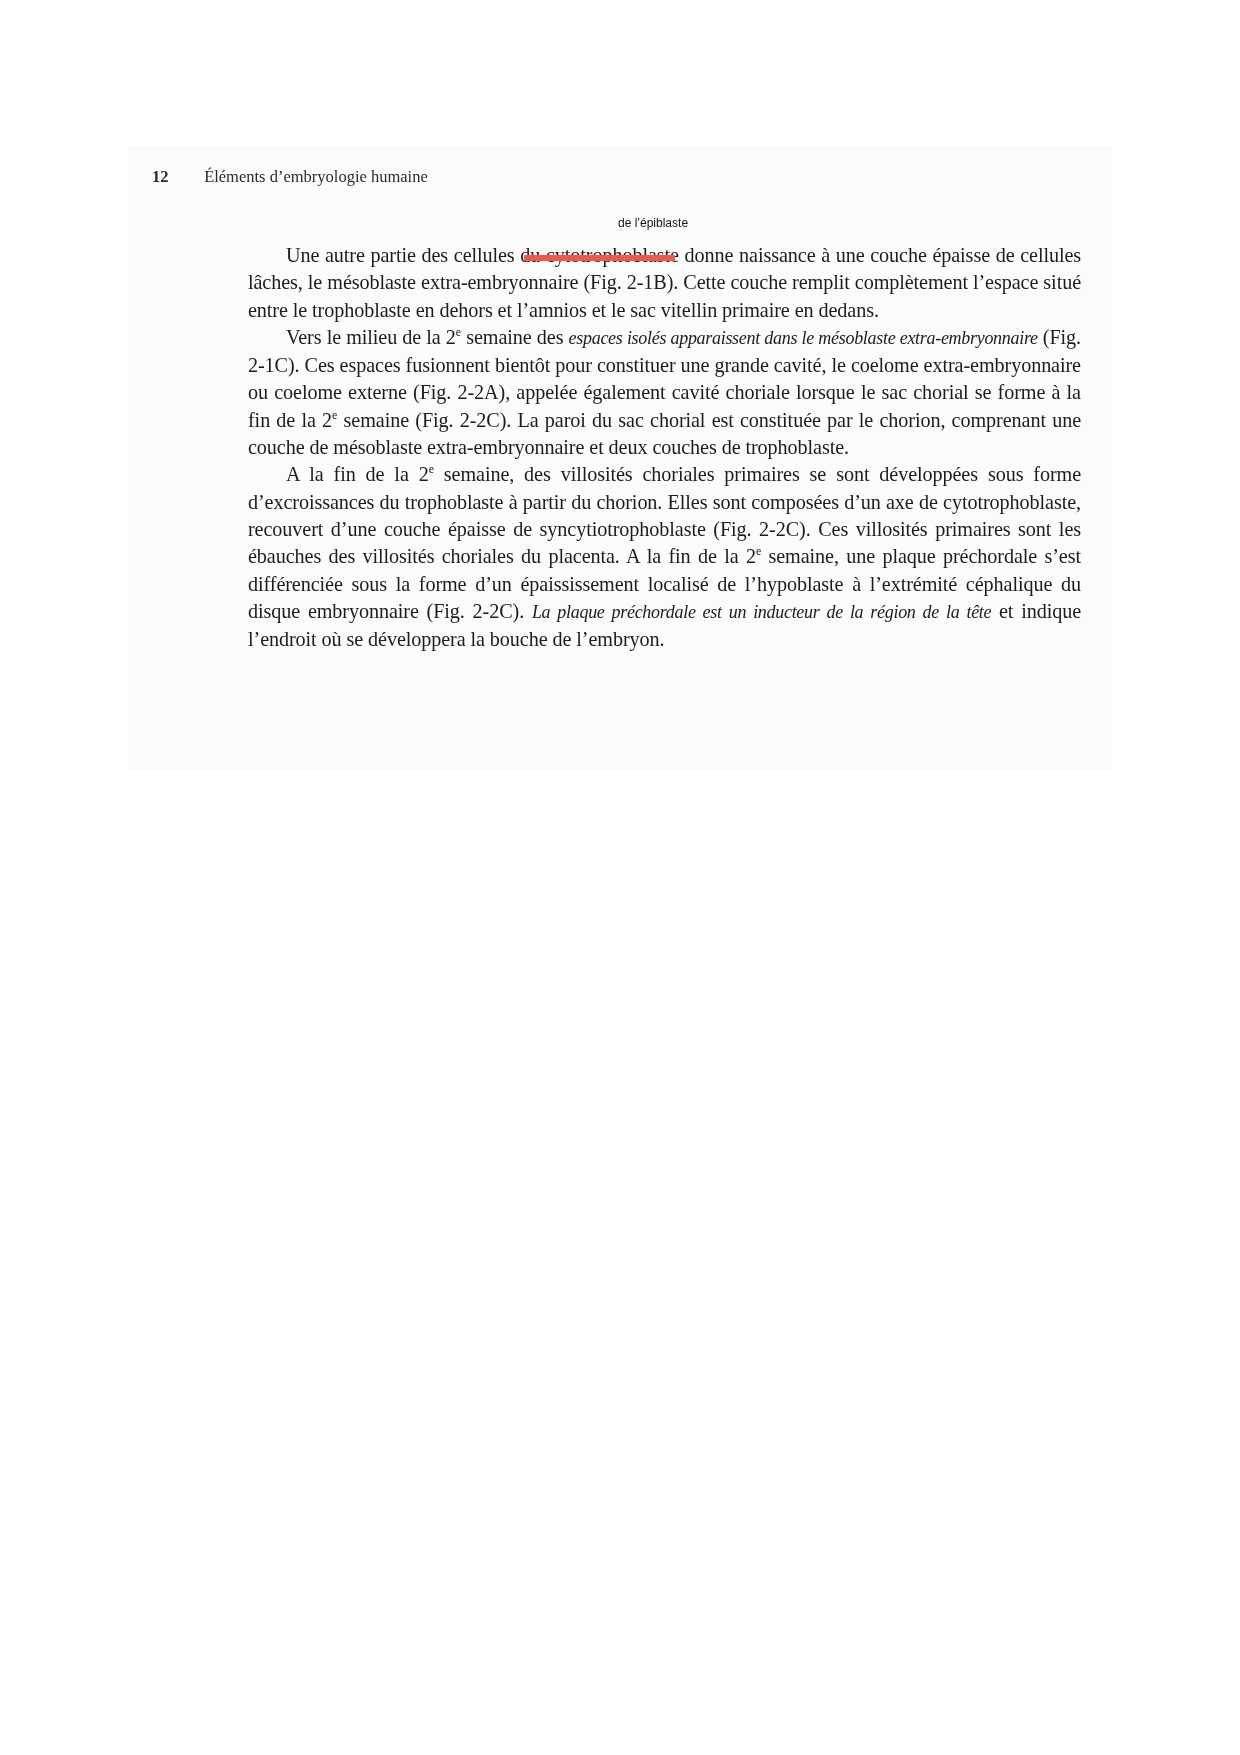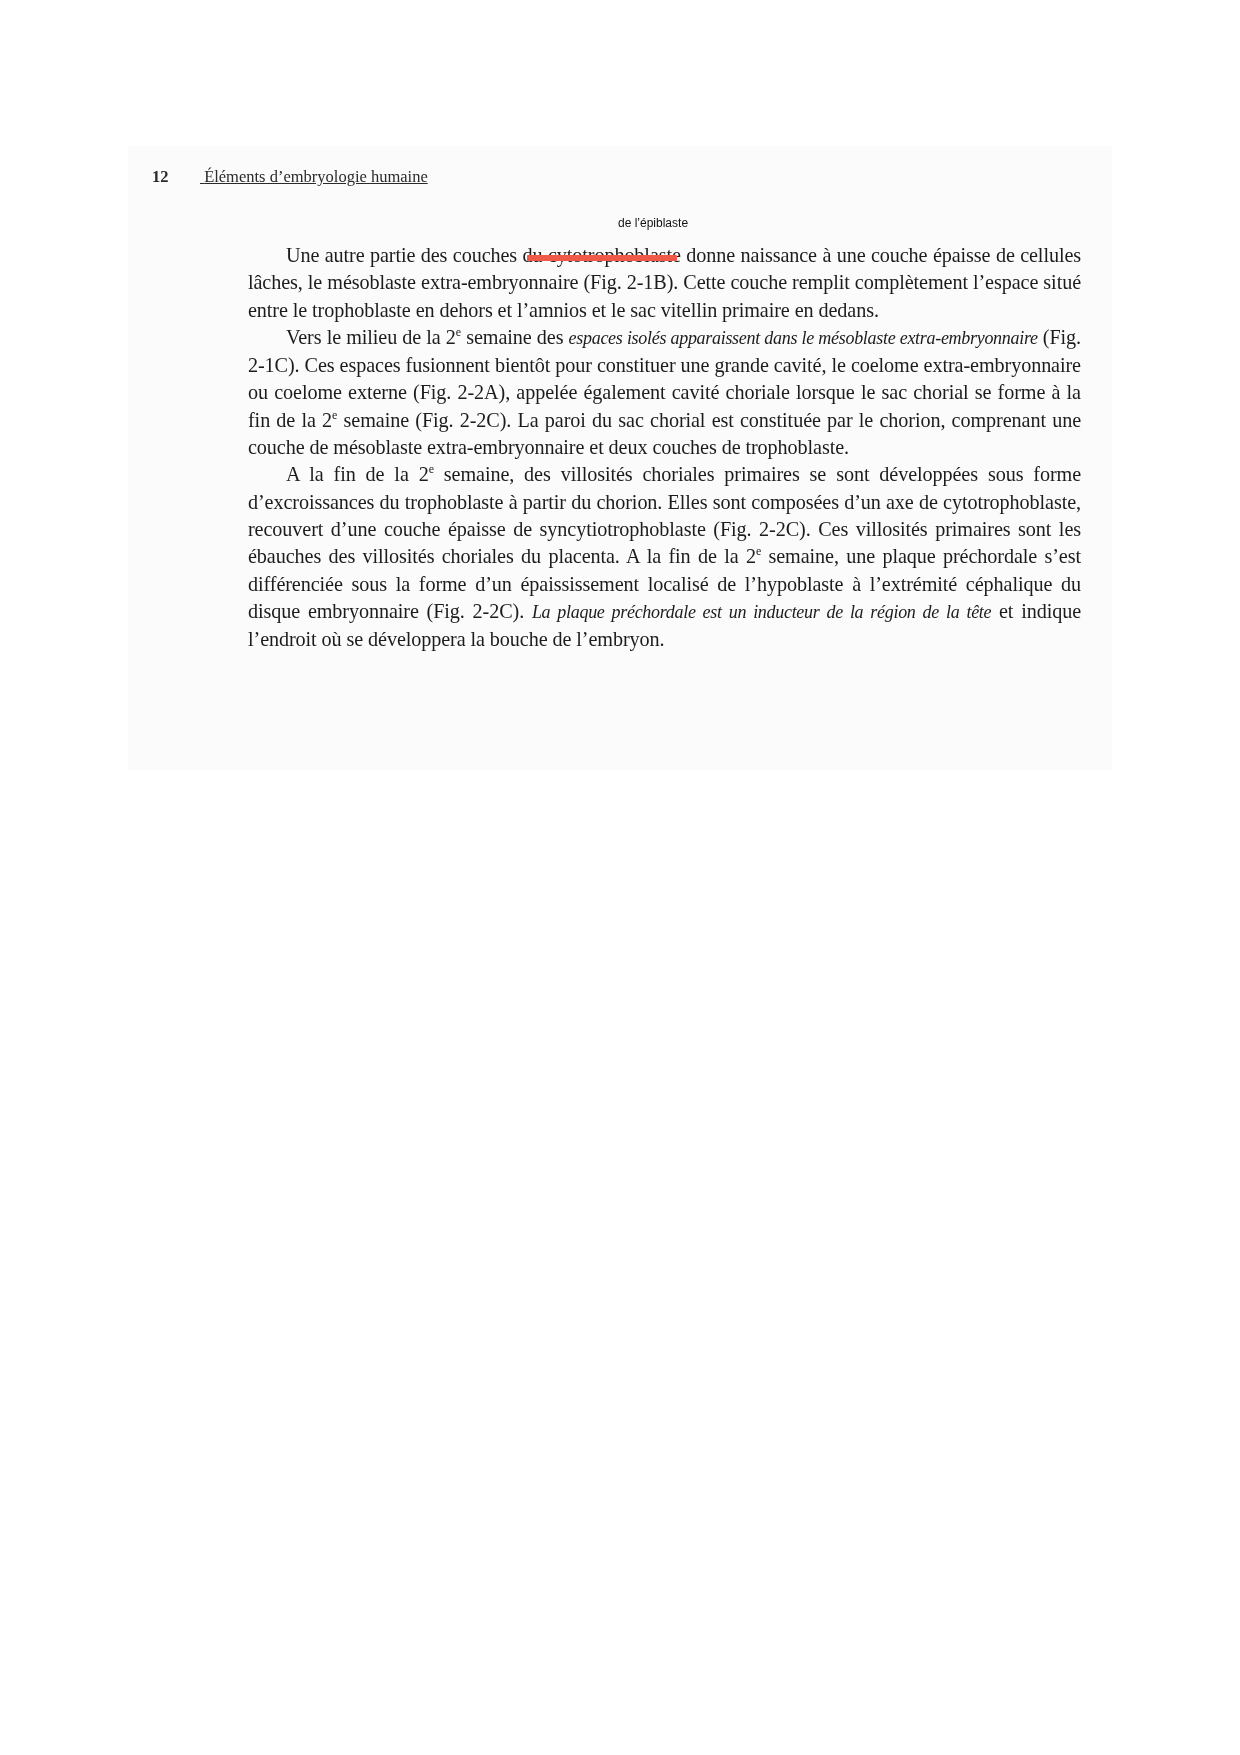--- a/index.html
+++ b/index.html
@@ -6,21 +6,21 @@
   body {
     width: 1240px; height: 1755px; background: #ffffff; position: relative;
     font-family: "Liberation Serif", "DejaVu Serif", serif; color: #1e1e1e;
     overflow: hidden;
   }
   .scan {
     position: absolute; left: 128px; top: 146px; width: 984px; height: 624px;
     background: #fbfbfb;
   }
   .running-head {
-    position: absolute; left: 152px; top: 167px; font-size: 16.5px; color: #2a2a2a; text-decoration: underline;
+    position: absolute; left: 152px; top: 167px; font-size: 16.5px; color: #2a2a2a;
   }
   .running-head .pnum { font-weight: bold; display: inline-block; width: 48px; }
   .annotation {
     position: absolute; left: 618px; top: 216px;
     font-family: "Liberation Sans", "DejaVu Sans", sans-serif; font-size: 12px; color: #111;
   }
   .body-text {
     position: absolute; left: 248px; top: 242px; width: 833px;
     font-size: 20.2px; line-height: 27.3px; text-align: justify; color: #1c1c1c;
     letter-spacing: -0.1px;
@@ -41,16 +41,16 @@
 <div class="scan"></div>
 
 <div class="running-head">
   <span class="pnum">12</span>
   <span>Éléments d’embryologie humaine</span>
 </div>
 
 <div class="annotation">de l’épiblaste</div>
 
 <div class="body-text">
-  <p><span>Une autre partie des couches </span><span class="strike">du cytotrophoblaste</span><span> donne naissance à une couche épaisse de cellules lâches, le </span><b>mésoblaste extra-embryonnaire</b><span> (Fig. 2-1B). Cette couche remplit complètement l’espace situé entre le trophoblaste en dehors et l’amnios et le sac vitellin primaire en dedans.</span></p>
+  <p><span>Une autre partie des cellules </span><span class="strike">du cytotrophoblaste</span><span> donne naissance à une couche épaisse de cellules lâches, le </span><b>mésoblaste extra-embryonnaire</b><span> (Fig. 2-1B). Cette couche remplit complètement l’espace situé entre le trophoblaste en dehors et l’amnios et le sac vitellin primaire en dedans.</span></p>
   <p><span>Vers le milieu de la 2</span><sup>e</sup><span> semaine des </span><i>espaces isolés apparaissent dans le mésoblaste extra-embryonnaire</i><span> (Fig. 2-1C). Ces espaces fusionnent bientôt pour constituer une grande cavité, le </span><b>coelome extra-embryonnaire</b><span> ou coelome externe (Fig. 2-2A), appelée également cavité choriale lorsque le </span><b>sac chorial</b><span> se forme à la fin de la 2</span><sup>e</sup><span> semaine (Fig. 2-2C). La paroi du sac chorial est constituée par le </span><b>chorion</b><span>, comprenant une couche de mésoblaste extra-embryonnaire et deux couches de trophoblaste.</span></p>
   <p><span>A la fin de la 2</span><sup>e</sup><span> semaine, des </span><b>villosités choriales primaires</b><span> se sont développées sous forme d’excroissances du trophoblaste à partir du chorion. Elles sont composées d’un axe de cytotrophoblaste, recouvert d’une couche épaisse de syncytiotrophoblaste (Fig. 2-2C). Ces villosités primaires sont les ébauches des villosités choriales du </span><b>placenta</b><span>. A la fin de la 2</span><sup>e</sup><span> semaine, une </span><b>plaque préchordale</b><span> s’est différenciée sous la forme d’un épaississement localisé de l’hypoblaste à l’extrémité céphalique du disque embryonnaire (Fig. 2-2C). </span><i>La plaque préchordale est un inducteur de la région de la tête</i><span> et indique l’endroit où se développera la bouche de l’embryon.</span></p>
 </div>
 
 </body></html>

